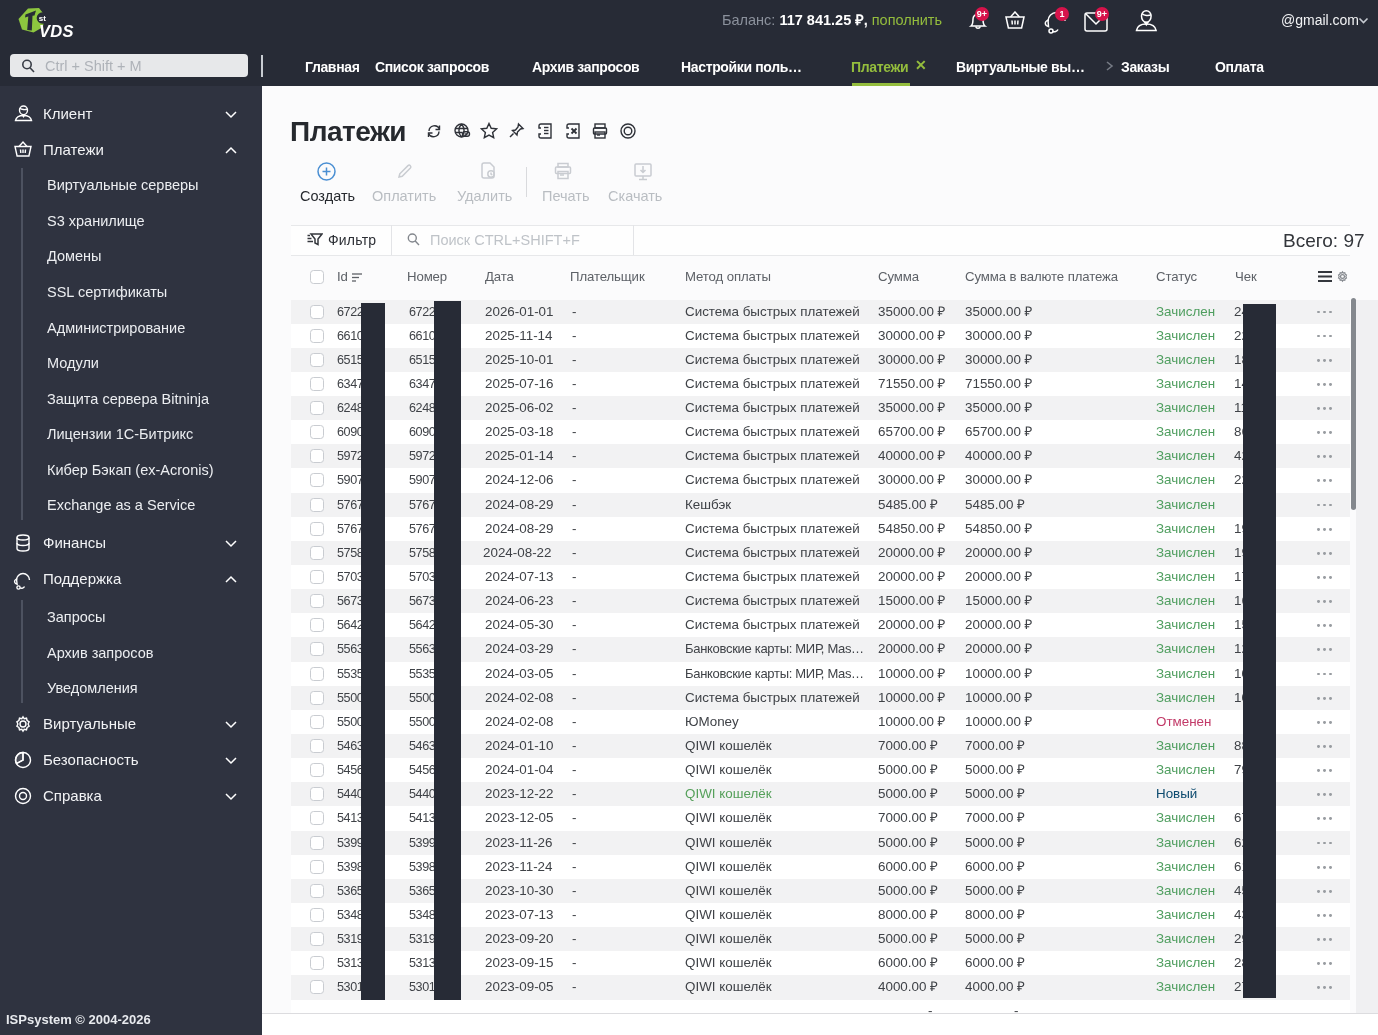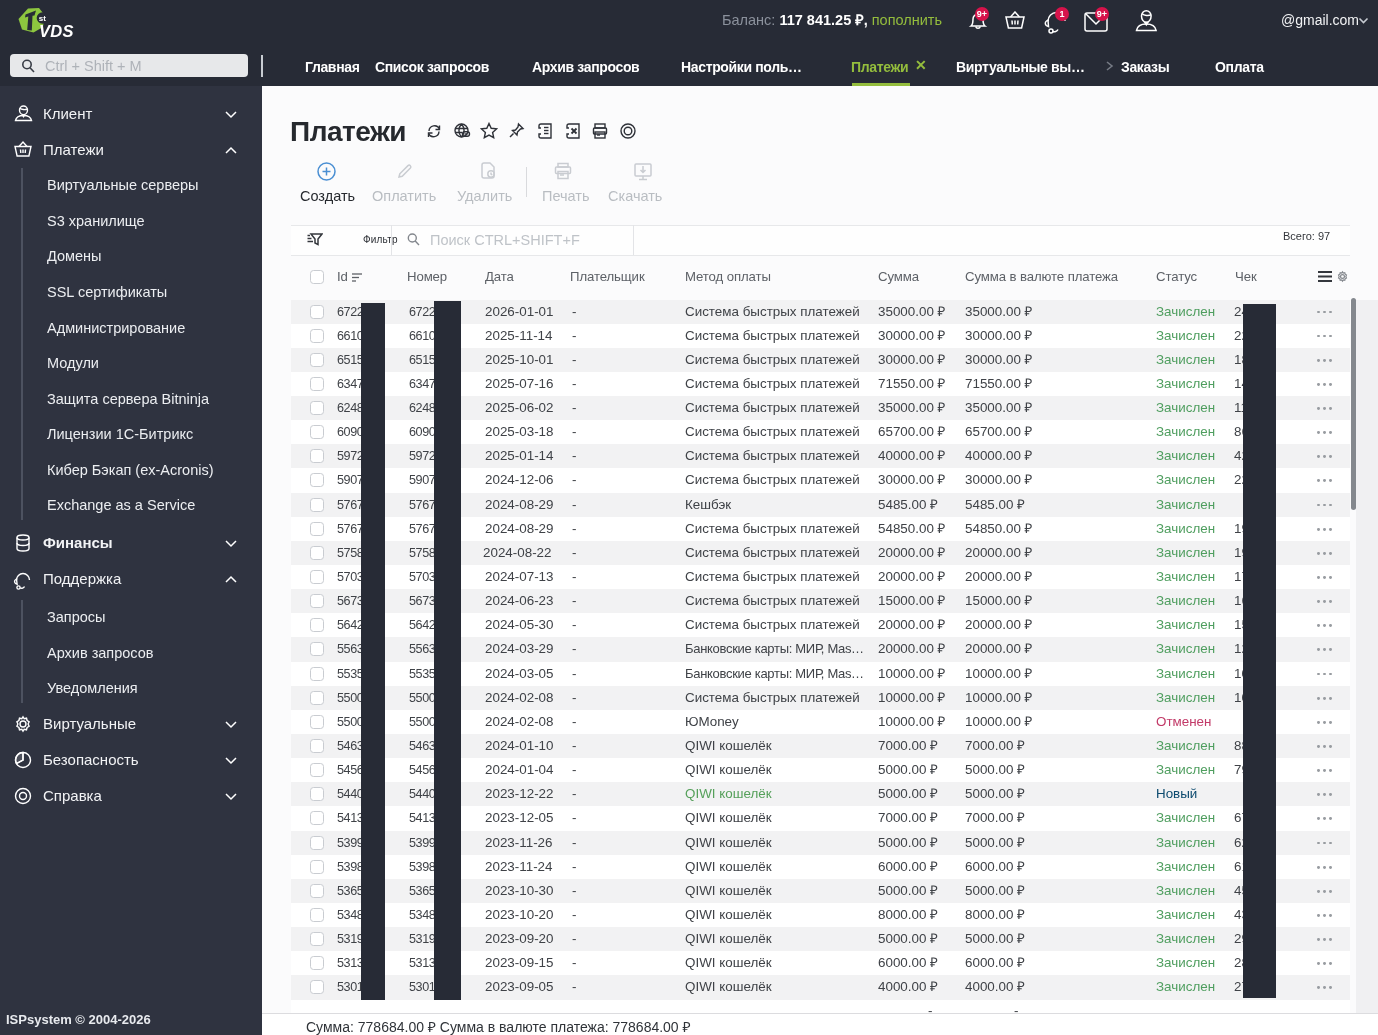--- a/index.html
+++ b/index.html
@@ -98,21 +98,21 @@
 <svg class="abs" style="left:13px;top:54px" width="20" height="21" viewBox="0 0 20 21" fill="none" stroke="#ffffff" stroke-width="1.4">
       <path d="M2 6.5 L18 6.5 L15.9 16 L4.1 16 Z"></path>
       <path d="M6 6.5 L10 2 L14 6.5"></path>
       <line x1="7.5" y1="9.5" x2="7.8" y2="13"></line>
       <line x1="10" y1="9.5" x2="10" y2="13"></line>
       <line x1="12.5" y1="9.5" x2="12.2" y2="13"></line>
     </svg>
 <svg class="abs" style="left:224px;top:58px" width="14" height="13" viewBox="0 0 14 13" fill="none" stroke="#ffffff" stroke-width="1.5">
       <polyline points="2,9 7,4 12,9"></polyline>
     </svg>
-<div class="side-item" style="top:446px;font-weight:bold;">Финансы</div>
+<div class="side-item" style="top:446px;">Финансы</div>
 <svg class="abs" style="left:13px;top:447px" width="20" height="21" viewBox="0 0 20 21" fill="none" stroke="#ffffff" stroke-width="1.4">
       <ellipse cx="10" cy="4.5" rx="6" ry="2.5"></ellipse>
       <path d="M4 4.5 L4 15.5 c0 1.4 2.7 2.5 6 2.5 s6-1.1 6-2.5 L16 4.5"></path>
       <path d="M4 10 c0 1.4 2.7 2.5 6 2.5 s6-1.1 6-2.5"></path>
     </svg>
 <svg class="abs" style="left:224px;top:451px" width="14" height="13" viewBox="0 0 14 13" fill="none" stroke="#ffffff" stroke-width="1.5">
       <polyline points="2,4 7,9 12,4"></polyline>
     </svg>
 <div class="side-item" style="top:482px;">Поддержка</div>
 <svg class="abs" style="left:13px;top:483px" width="20" height="21" viewBox="0 0 20 21" fill="none" stroke="#ffffff" stroke-width="1.4">
@@ -238,29 +238,29 @@
 <div class="abs" style="left:195px;top:102px;font-size:14.5px;color:#b9bdc2;">Удалить</div>
 <div class="abs" style="left:280px;top:102px;font-size:14.5px;color:#b9bdc2;">Печать</div>
 <div class="abs" style="left:346px;top:102px;font-size:14.5px;color:#b9bdc2;">Скачать</div>
 <div class="abs" style="left:29px;top:138.5px;width:1059px;height:31px;background:#fefefe;border-top:1px solid #e7e8ea;border-bottom:1px solid #e7e8ea;"></div>
 <svg class="abs" style="left:44px;top:145px" width="17" height="17" viewBox="0 0 17 17" fill="none" stroke="#34373d" stroke-width="1.5">
       <path d="M5 3 L16 3 L12 8 L12 13.5 L9 12 L9 8 Z"></path>
       <line x1="1.5" y1="4.5" x2="4" y2="4.5"></line>
       <line x1="1.5" y1="7.5" x2="5.5" y2="7.5"></line>
       <line x1="1.5" y1="10.5" x2="7" y2="10.5"></line>
     </svg>
-<div class="abs" style="left:66px;top:143px;font-size:10px;letter-spacing:0.2px;height:22px;line-height:22px;color:#2c2f35;margin-left:35px;">Фильтр</div>
+<div class="abs" style="left:66px;top:143px;font-size:14px;letter-spacing:0.2px;height:22px;line-height:22px;color:#2c2f35;">Фильтр</div>
 <div class="abs" style="left:129px;top:139px;width:1px;height:30px;background:#e3e4e7;"></div>
 <svg class="abs" style="left:144px;top:146px" width="15" height="15" viewBox="0 0 15 15" fill="none" stroke="#83878d" stroke-width="1.4">
       <circle cx="6.3" cy="6" r="4"></circle>
       <line x1="9.2" y1="9" x2="13" y2="13"></line>
     </svg>
 <div class="abs" style="left:168px;top:143px;font-size:14.5px;height:22px;line-height:22px;color:#bfc3c8;">Поиск CTRL+SHIFT+F</div>
 <div class="abs" style="left:371px;top:139px;width:1px;height:30px;background:#e3e4e7;"></div>
-<div class="abs" style="left:1021px;top:144px;font-size:11px;color:#33363b;">Всего: 97</div>
+<div class="abs" style="left:1021px;top:144px;font-size:19px;color:#33363b;">Всего: 97</div>
 <div class="cbx" style="left:48px;top:184px;"></div>
 <div class="hcell" style="left:75px;top:181px;">Id</div>
 <div class="hcell" style="left:145px;top:181px;">Номер</div>
 <div class="hcell" style="left:223px;top:181px;text-align:right;">Дата</div>
 <div class="hcell" style="left:308px;top:181px;">Плательщик</div>
 <div class="hcell" style="left:423px;top:181px;">Метод оплаты</div>
 <div class="hcell" style="left:616px;top:181px;">Сумма</div>
 <div class="hcell" style="left:703px;top:181px;">Сумма в валюте платежа</div>
 <div class="hcell" style="left:894px;top:181px;">Статус</div>
 <div class="hcell" style="left:973px;top:181px;">Чек</div>
@@ -698,21 +698,21 @@
 <div class="dots" style="left:1026px;top:11px;">
           <i></i>
           <i></i>
           <i></i>
         </div>
 </div>
 <div class="abs" style="left:29px;top:603.50px;width:1059px;height:24.14px;background:#ffffff;">
 <div class="cbx" style="left:19px;top:5px;"></div>
 <div class="cell" style="left:46px;font-size:12.6px;letter-spacing:-0.4px;">53485</div>
 <div class="cell" style="left:118px;font-size:12.6px;letter-spacing:-0.4px;">53485</div>
-<div class="cell" style="left:194px;">2023-10-20</div>
+<div class="cell" style="left:194px;">2023-07-13</div>
 <div class="cell" style="left:281px;">-</div>
 <div class="cell" style="left:394px;color:#3f4247;">QIWI кошелёк</div>
 <div class="cell" style="left:587px;">8000.00 ₽</div>
 <div class="cell" style="left:674px;">8000.00 ₽</div>
 <div class="cell" style="left:865px;color:#4f9e5f;">Зачислен</div>
 <div class="cell" style="left:943px;">43</div>
 <div class="dots" style="left:1026px;top:11px;">
           <i></i>
           <i></i>
           <i></i>
@@ -770,16 +770,15 @@
         </div>
 </div>
 <div class="abs" style="left:29px;top:700.06px;width:1059px;height:20px;background:#fff;">
 <div class="cell" style="left:637px;top:-1px;">-</div>
 <div class="cell" style="left:723px;top:-1px;">-</div>
 </div>
 </div>
 <div class="abs" style="left:1094px;top:213.5px;width:22px;height:713.5px;background:#f0f0f2;"></div>
 <div class="abs" style="left:1089px;top:212.0px;width:4.5px;height:212px;border-radius:2.5px;background:#84888e;"></div>
 <div class="abs" style="left:0;top:927px;width:1116px;height:22px;background:#fff;border-top:1px solid #dcdcdf;"></div>
-<div class="abs" style="left:44px;top:931px;font-size:14px;color:#2f3338;">Сумма: 778684.00 ₽ Сумма в валюте платежа: 778684.00 ₽</div>
 </div>
 <div class="bar" style="left:361px;top:303px;width:24px;height:697px;"></div>
 <div class="bar" style="left:434px;top:301px;width:27px;height:699px;"></div>
 <div class="bar" style="left:1243px;top:304px;width:33px;height:694px;"></div>
 </body></html>

